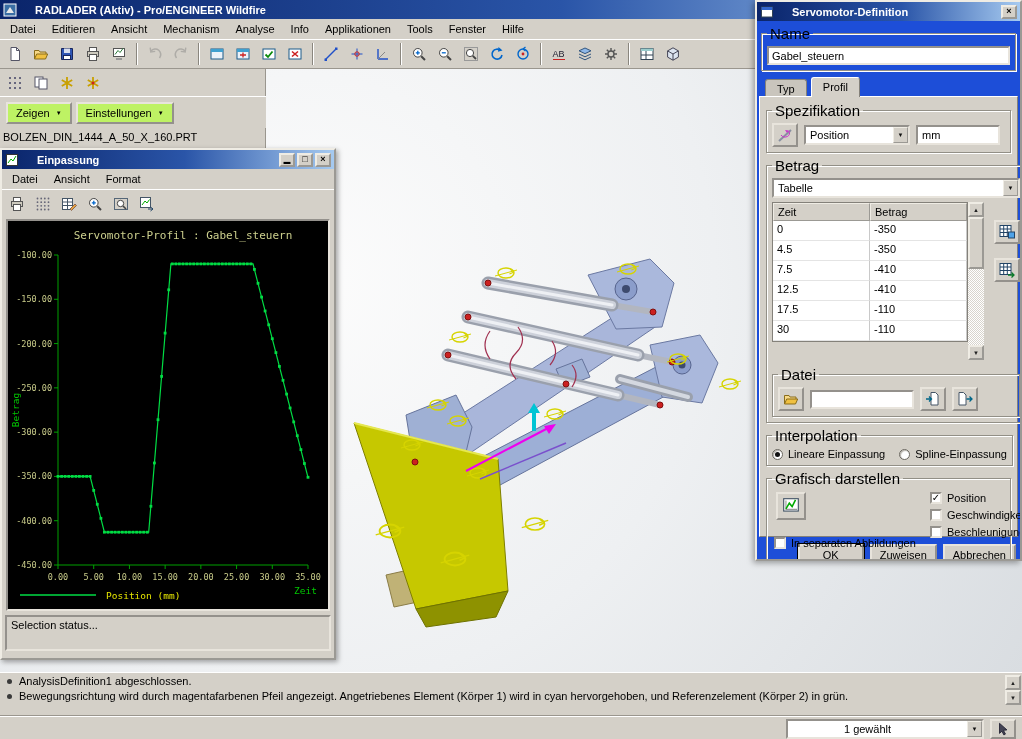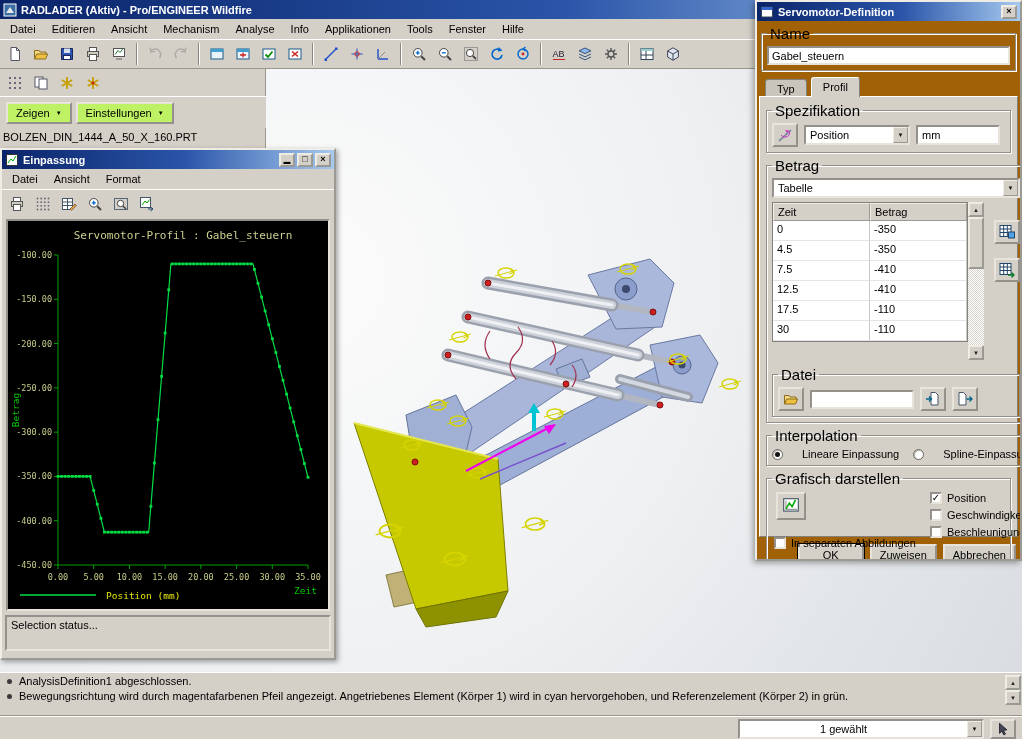--- a/index.html
+++ b/index.html
@@ -2,21 +2,21 @@
 <html><head>
 <meta charset="utf-8">
 <style>
   *{margin:0;padding:0;box-sizing:border-box;}
   html,body{width:1022px;height:739px;overflow:hidden;}
   body{font-family:"Liberation Sans",sans-serif;font-size:11px;background:#d4d0c8;color:#000;}
   #screen{position:relative;width:1022px;height:739px;background:#d4d0c8;overflow:hidden;}
 
   
   .titlebar{height:19px;background:linear-gradient(90deg,#0a246a 0%,#2a55a8 55%,#a6caf0 100%);
-    color:#fff;display:flex;align-items:center;padding:0 3px;font-weight:bold;font-size:11px;gap:4px;}
+    color:#fff;display:flex;align-items:center;padding:0 3px;font-weight:bold;font-size:11px;gap:18px;}
   .title-text{flex:1;white-space:nowrap;overflow:hidden;}
   .ticon{display:inline-flex;width:14px;height:14px;align-items:center;justify-content:center;}
   .wbtns{display:flex;gap:2px;}
   .wbtn{width:16px;height:14px;background:#d4d0c8;border:2px outset #efece4;display:inline-flex;
     align-items:center;justify-content:center;font-size:9px;font-weight:bold;color:#000;line-height:1;}
   .menubar{height:20px;display:flex;align-items:center;background:#d4d0c8;padding-left:2px;}
   .menu-item{padding:3px 8px;}
   .toolbar{display:flex;align-items:center;background:#d4d0c8;padding:0 2px;
     border-top:1px solid #fff;border-bottom:1px solid #9a968e;}
   .tbtn{width:24px;height:24px;display:inline-flex;align-items:center;justify-content:center;margin:0 1px;}
@@ -37,21 +37,21 @@
   .dd-btn{display:inline-flex;align-items:center;gap:6px;height:22px;padding:0 8px;
     border:2px outset #e8e4dc;background:#bef264;}
   .dd-arrow{font-size:6px;}
   fieldset.fs{border:1px solid #928f86;box-shadow:1px 1px 0 #fff,inset 1px 1px 0 #fff;
     margin:4px;padding:4px 5px 5px;}
   fieldset.fs legend{padding:0 3px;font-size:15px;}
   .row{display:flex;align-items:center;gap:6px;}
   .cb{display:flex;align-items:center;gap:5px;white-space:nowrap;}
   .cb .box{width:12px;height:12px;border:2px inset #e8e4dc;background:#fff;display:inline-flex;
     align-items:center;justify-content:center;font-size:10px;line-height:8px;}
-  .rb{display:flex;align-items:center;gap:19px;white-space:nowrap;}
+  .rb{display:flex;align-items:center;gap:5px;white-space:nowrap;}
   .rb .dot{width:11px;height:11px;border-radius:50%;border:1px solid #6a675f;background:#fff;
     box-shadow:inset 1px 1px 1px #b8b4ac;display:inline-flex;align-items:center;justify-content:center;}
   .rb .dot i{width:5px;height:5px;border-radius:50%;background:#111;display:none;}
   .rb.sel .dot i{display:block;}
 
   
   #main-titlebar{position:absolute;left:0;top:0;width:1022px;}
   #main-menubar{position:absolute;left:0;top:19px;width:1022px;}
   #main-toolbar{position:absolute;left:0;top:39px;width:1022px;height:30px;}
   #viewport{position:absolute;left:0;top:69px;width:1022px;height:603px;
@@ -65,21 +65,21 @@
 
   
   #graphtool{position:absolute;left:0;top:148px;width:336px;height:512px;background:#d4d0c8;
     border:2px outset #efece4;box-shadow:2px 2px 5px rgba(0,0,0,.35);}
   #gt-toolbar{height:28px;border-bottom:none;}
   #chart-host{margin:2px 4px 0;width:324px;height:392px;border:2px inset #e8e4dc;background:#000;overflow:hidden;}
   #gt-status{padding:4px 3px;}
   #gt-status-inner{height:36px;border:2px inset #e8e4dc;background:#d4d0c8;padding:2px 4px;}
 
   
-  #dialog{position:absolute;left:755px;top:0;width:267px;height:561px;background:#a16207;
+  #dialog{position:absolute;left:755px;top:0;width:267px;height:561px;background:#1d4ed8;
     border:2px outset #efece4;box-shadow:-2px 2px 6px rgba(0,0,0,.35);overflow:hidden;}
   #dialog .tabs{padding:2px 0 0 8px;margin-top:2px;height:21px;}
   .tab{display:inline-block;padding:3px 11px 4px;background:#c9c5bd;border:1px solid #84817a;
     border-bottom:none;border-radius:3px 3px 0 0;position:relative;top:2px;margin-right:1px;}
   .tab.active{background:#d4d0c8;top:0;padding-bottom:4px;border-color:#fff #84817a #d4d0c8 #fff;z-index:2;}
   .tab-panel{margin:0 2px;border:1px solid;border-color:#fff #84817a #84817a #fff;height:441px;
     padding:1px 2px;position:relative;background:#d4d0c8;}
   .table-area{display:flex;margin-top:4px;align-items:flex-start;}
   #profile-table{width:196px;border:1px solid #84817a;background:#fff;}
   .tr{display:flex;height:20px;}
@@ -97,21 +97,21 @@
   .dlg-buttons{display:flex;justify-content:flex-end;gap:6px;padding:7px 4px 0;}
 
   
   #status-area{position:absolute;left:0;top:672px;width:1022px;height:67px;background:#d4d0c8;
     border-top:1px solid #fff;text-align:center;}
   .msg-line{display:flex;align-items:center;padding:2px 4px 1px;white-space:nowrap;overflow:hidden;width:990px;}
   .bullet{width:5px;height:5px;border-radius:50%;background:#3a3a3a;margin:0 7px 0 3px;flex:none;}
   #msg-scroll{position:absolute;right:1px;top:2px;display:flex;flex-direction:column;}
   #sel-row{position:absolute;left:0;top:42px;width:1022px;height:25px;border-top:1px solid #9a968e;
     box-shadow:inset 0 1px 0 #fff;}
-  #sel-combo{position:absolute;right:38px;top:3px;width:246px;gap:20px;}
+  #sel-combo{position:absolute;right:38px;top:3px;width:198px;gap:20px;}
   #sel-filter{position:absolute;right:6px;top:3px;width:26px;height:20px;}
 </style>
 </head>
 <body>
 
 <div id="screen">
 
   <div class="titlebar" id="main-titlebar">
     <span class="ticon">
       <svg viewBox="0 0 14 14" width="14" height="14">

